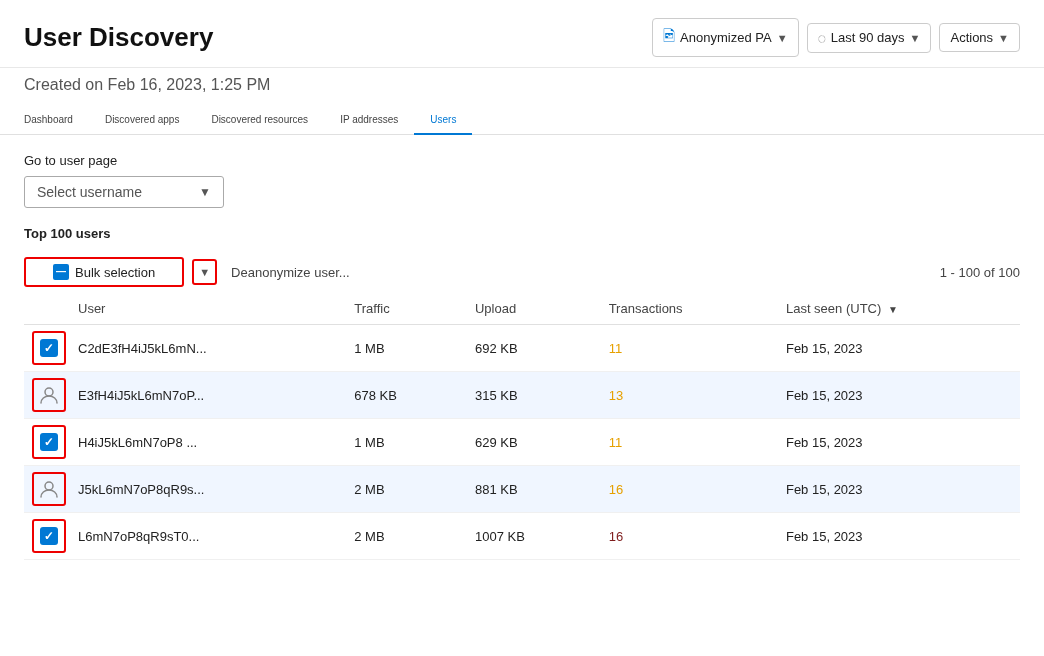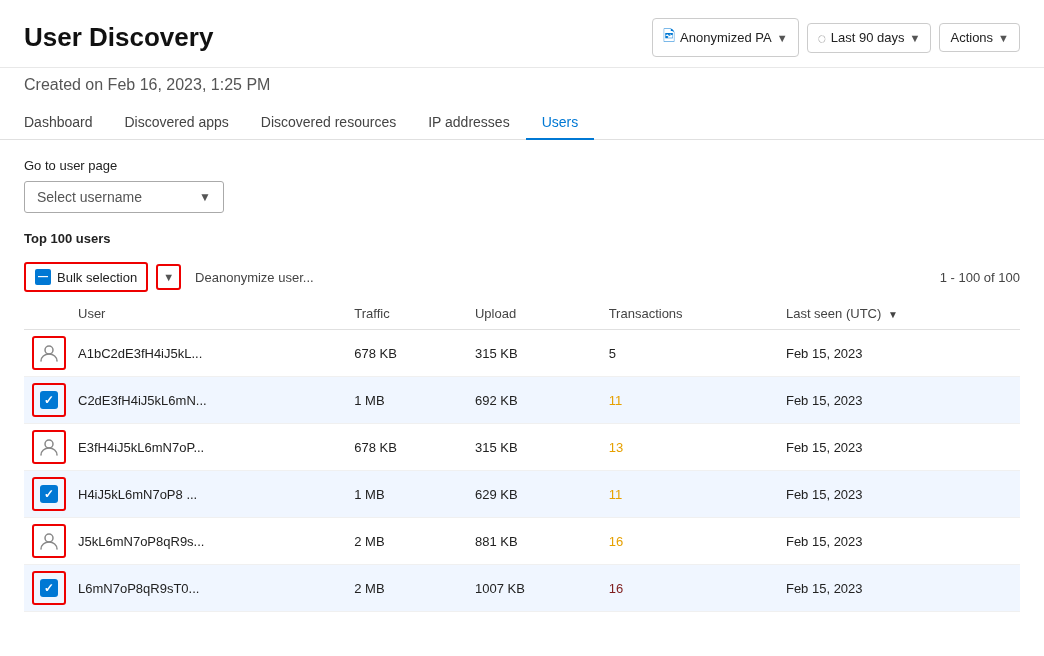--- a/index.html
+++ b/index.html
@@ -13,38 +13,38 @@
     .header-controls { display: flex; align-items: center; gap: 8px; }
     .header-btn { display: flex; align-items: center; gap: 5px; padding: 6px 10px; border: 1px solid #ccc; border-radius: 4px; background: #fff; cursor: pointer; font-size: 13px; color: #222; }
     .chevron { font-size: 11px; color: #555; }
     .actions-btn { background: #fff; border: 1px solid #ccc; }
 
     
     .sub-header { padding: 8px 24px 0 24px; font-size: 16px; color: #555; }
 
     
     .tabs { display: flex; align-items: center; padding: 12px 24px 0 24px; border-bottom: 1px solid #e0e0e0; gap: 0; }
-    .tab { padding: 8px 16px; font-size: 14px; color: #444; cursor: pointer; border-bottom: 2px solid transparent; margin-bottom: -1px; white-space: nowrap; }
+    .tab { padding: 8px 16px; font-size: 10px; color: #444; cursor: pointer; border-bottom: 2px solid transparent; margin-bottom: -1px; white-space: nowrap; }
     .tab.active { color: #0078d4; border-bottom: 2px solid #0078d4; font-weight: 500; }
     .tab:first-child { padding-left: 0; }
 
     
     .content { padding: 18px 24px; }
     .section-label { font-size: 13px; color: #222; font-weight: 400; margin-bottom: 8px; }
     
     
     .username-dropdown { display: flex; align-items: center; justify-content: space-between; border: 1px solid #aaa; border-radius: 3px; padding: 7px 12px; width: 200px; cursor: pointer; background: #fff; font-size: 14px; color: #555; margin-bottom: 18px; }
 
     
     .top-users-label { font-size: 13px; font-weight: 600; color: #222; margin-bottom: 10px; }
 
     
     .bulk-bar { display: flex; align-items: center; justify-content: space-between; margin-bottom: 0; padding: 6px 0; }
     .bulk-left { display: flex; align-items: center; gap: 6px; }
-    .bulk-selection-btn { display: flex; align-items: center; gap: 6px; border: 2px solid #e00; border-radius: 3px; padding: 5px 9px; background: #fff; cursor: pointer; font-size: 13px; font-weight: 500; color: #222; }
+    .bulk-selection-btn { display: flex; align-items: center; gap: 6px; border: 2px solid #e00; border-radius: 3px; padding: 5px 27px; background: #fff; cursor: pointer; font-size: 13px; font-weight: 500; color: #222; }
     .bulk-checkbox-icon { width: 16px; height: 16px; background: #0078d4; display: inline-flex; align-items: center; justify-content: center; border-radius: 2px; }
     .bulk-checkbox-icon::after { content: '—'; color: #fff; font-size: 10px; line-height: 1; font-weight: 700; }
     .bulk-chevron { font-size: 11px; color: #555; padding: 5px 5px; cursor: pointer; border: 2px solid #e00; border-radius: 3px; margin-left: 2px; }
     .deanon-btn { font-size: 13px; color: #444; cursor: pointer; padding: 5px 8px; }
     .page-info { font-size: 13px; color: #444; }
 
     
     .data-table { width: 100%; border-collapse: collapse; margin-top: 0; }
     .data-table thead th { padding: 8px 12px; text-align: left; font-size: 13px; font-weight: 500; color: #444; border-bottom: 1px solid #e0e0e0; background: #fff; cursor: pointer; white-space: nowrap; }
     .data-table thead th .sort-icon { font-size: 10px; margin-left: 3px; }
@@ -141,89 +141,72 @@
           <th>
             <span>Transactions</span>
           </th>
           <th>
             <span>Last seen (UTC)</span>
             <span class="sort-icon">▼</span>
           </th>
         </tr>
       </thead>
       <tbody id="table-body">
-      <tr>
+          <tr>
+            <td class="check-cell">
+              <div style="border: 2px solid rgb(238, 0, 0); border-radius: 3px; display: flex; align-items: center; justify-content: center; width: 34px; height: 34px;">
+                <div class="user-checkbox"></div>
+              </div>
+            </td>
+            <td style="font-weight: 400;">C2dE3fH4iJ5kL6mN...</td>
+            <td class="traffic-val">1 MB</td>
+            <td class="upload-val">692 KB</td>
+            <td style="color: rgb(230, 160, 0); font-weight: 500;">11</td>
+            <td class="last-seen-val">Feb 15, 2023</td>
+          </tr>
+          <tr>
             <td class="check-cell">
               <div style="border: 2px solid rgb(238, 0, 0); border-radius: 3px; display: flex; align-items: center; justify-content: center; width: 34px; height: 34px;">
                 <div class="user-icon">
                   <svg width="20" height="20" viewBox="0 0 20 20" fill="none" xmlns="http://www.w3.org/2000/svg">
                     <circle cx="10" cy="7" r="4" stroke="#888" stroke-width="1.5" fill="none"></circle>
                     <path d="M2 18c0-4 3.6-7 8-7s8 3 8 7" stroke="#888" stroke-width="1.5" fill="none" stroke-linecap="round"></path>
                   </svg>
                 </div>
               </div>
             </td>
-            <td style="font-weight: 400;">A1bC2dE3fH4iJ5kL...</td>
+            <td style="font-weight: 400;">E3fH4iJ5kL6mN7oP...</td>
             <td class="traffic-val">678 KB</td>
             <td class="upload-val">315 KB</td>
-            <td style="color: rgb(34, 34, 34);">5</td>
+            <td style="color: rgb(230, 160, 0); font-weight: 500;">13</td>
             <td class="last-seen-val">Feb 15, 2023</td>
           </tr>
           <tr>
             <td class="check-cell">
               <div style="border: 2px solid rgb(238, 0, 0); border-radius: 3px; display: flex; align-items: center; justify-content: center; width: 34px; height: 34px;">
                 <div class="user-checkbox"></div>
               </div>
             </td>
-            <td style="font-weight: 400;">C2dE3fH4iJ5kL6mN...</td>
+            <td style="font-weight: 400;">H4iJ5kL6mN7oP8 ...</td>
             <td class="traffic-val">1 MB</td>
-            <td class="upload-val">692 KB</td>
+            <td class="upload-val">629 KB</td>
             <td style="color: rgb(230, 160, 0); font-weight: 500;">11</td>
             <td class="last-seen-val">Feb 15, 2023</td>
           </tr>
           <tr>
             <td class="check-cell">
               <div style="border: 2px solid rgb(238, 0, 0); border-radius: 3px; display: flex; align-items: center; justify-content: center; width: 34px; height: 34px;">
                 <div class="user-icon">
                   <svg width="20" height="20" viewBox="0 0 20 20" fill="none" xmlns="http://www.w3.org/2000/svg">
                     <circle cx="10" cy="7" r="4" stroke="#888" stroke-width="1.5" fill="none"></circle>
                     <path d="M2 18c0-4 3.6-7 8-7s8 3 8 7" stroke="#888" stroke-width="1.5" fill="none" stroke-linecap="round"></path>
                   </svg>
                 </div>
               </div>
             </td>
-            <td style="font-weight: 400;">E3fH4iJ5kL6mN7oP...</td>
-            <td class="traffic-val">678 KB</td>
-            <td class="upload-val">315 KB</td>
-            <td style="color: rgb(230, 160, 0); font-weight: 500;">13</td>
-            <td class="last-seen-val">Feb 15, 2023</td>
-          </tr>
-          <tr>
-            <td class="check-cell">
-              <div style="border: 2px solid rgb(238, 0, 0); border-radius: 3px; display: flex; align-items: center; justify-content: center; width: 34px; height: 34px;">
-                <div class="user-checkbox"></div>
-              </div>
-            </td>
-            <td style="font-weight: 400;">H4iJ5kL6mN7oP8 ...</td>
-            <td class="traffic-val">1 MB</td>
-            <td class="upload-val">629 KB</td>
-            <td style="color: rgb(230, 160, 0); font-weight: 500;">11</td>
-            <td class="last-seen-val">Feb 15, 2023</td>
-          </tr>
-          <tr>
-            <td class="check-cell">
-              <div style="border: 2px solid rgb(238, 0, 0); border-radius: 3px; display: flex; align-items: center; justify-content: center; width: 34px; height: 34px;">
-                <div class="user-icon">
-                  <svg width="20" height="20" viewBox="0 0 20 20" fill="none" xmlns="http://www.w3.org/2000/svg">
-                    <circle cx="10" cy="7" r="4" stroke="#888" stroke-width="1.5" fill="none"></circle>
-                    <path d="M2 18c0-4 3.6-7 8-7s8 3 8 7" stroke="#888" stroke-width="1.5" fill="none" stroke-linecap="round"></path>
-                  </svg>
-                </div>
-              </div>
-            </td>
             <td style="font-weight: 400;">J5kL6mN7oP8qR9s...</td>
             <td class="traffic-val">2 MB</td>
             <td class="upload-val">881 KB</td>
             <td style="color: rgb(230, 160, 0); font-weight: 500;">16</td>
             <td class="last-seen-val">Feb 15, 2023</td>
           </tr>
           <tr>
             <td class="check-cell">
               <div style="border: 2px solid rgb(238, 0, 0); border-radius: 3px; display: flex; align-items: center; justify-content: center; width: 34px; height: 34px;">
                 <div class="user-checkbox"></div>

